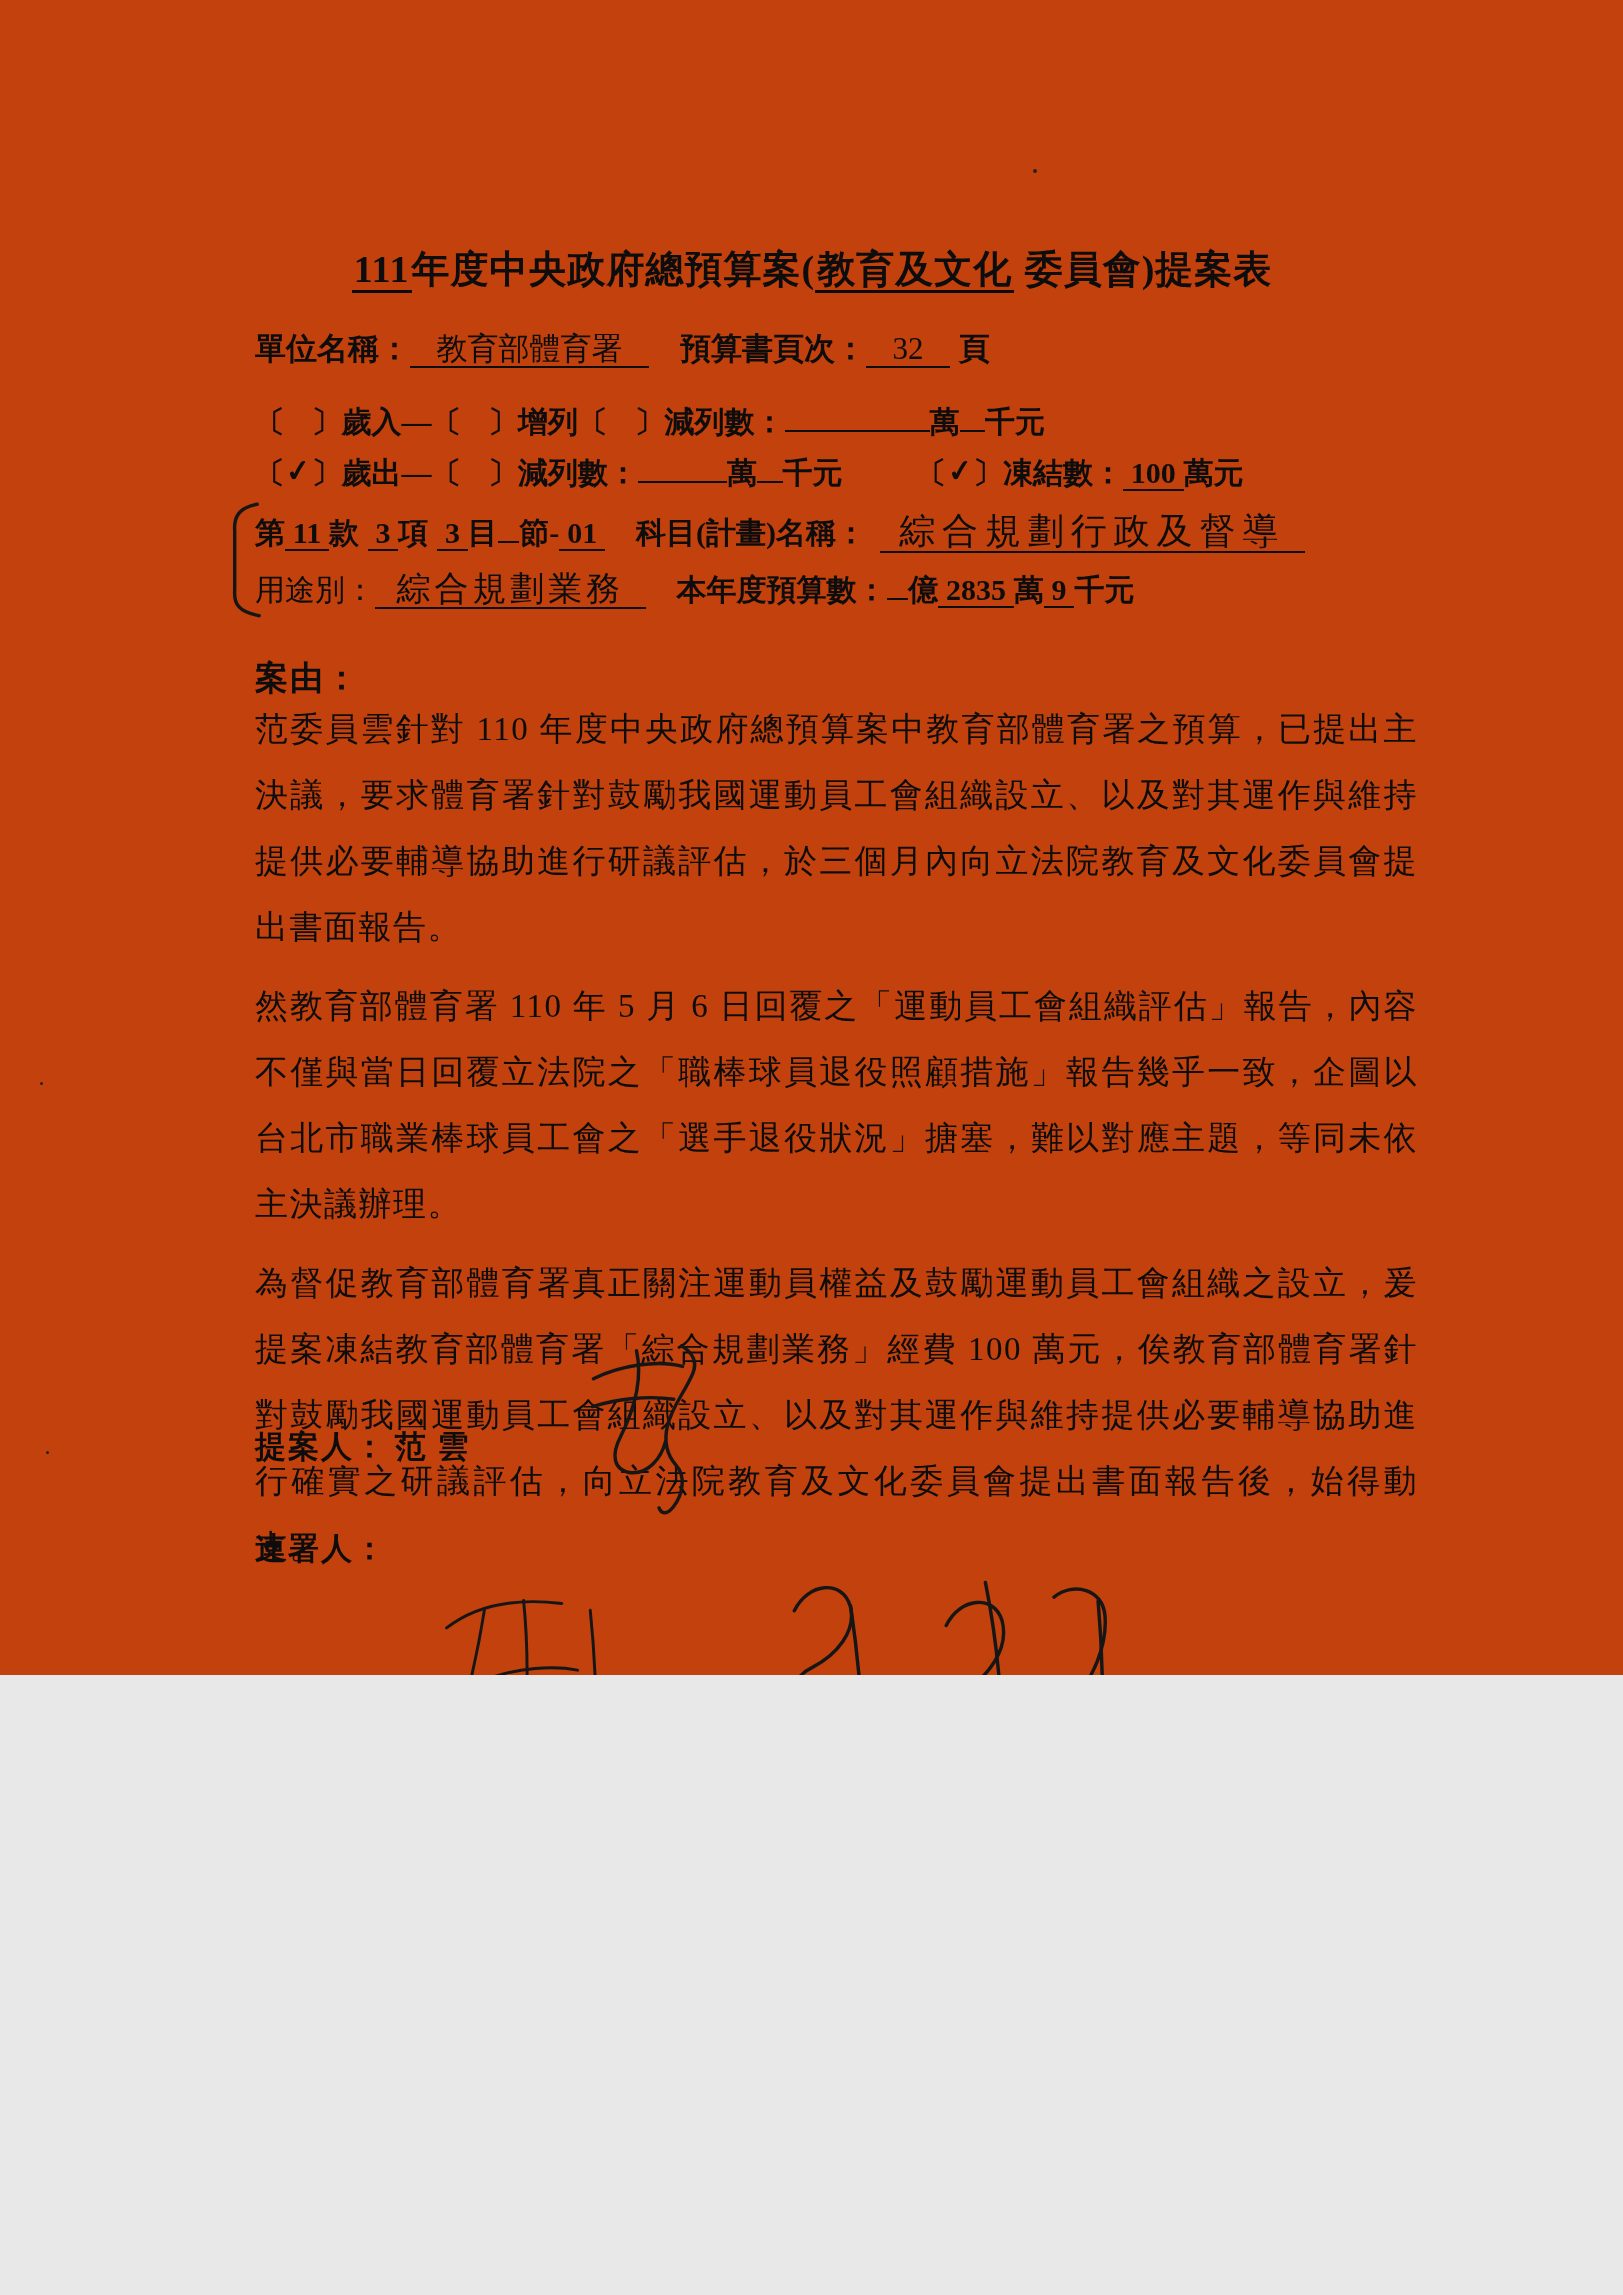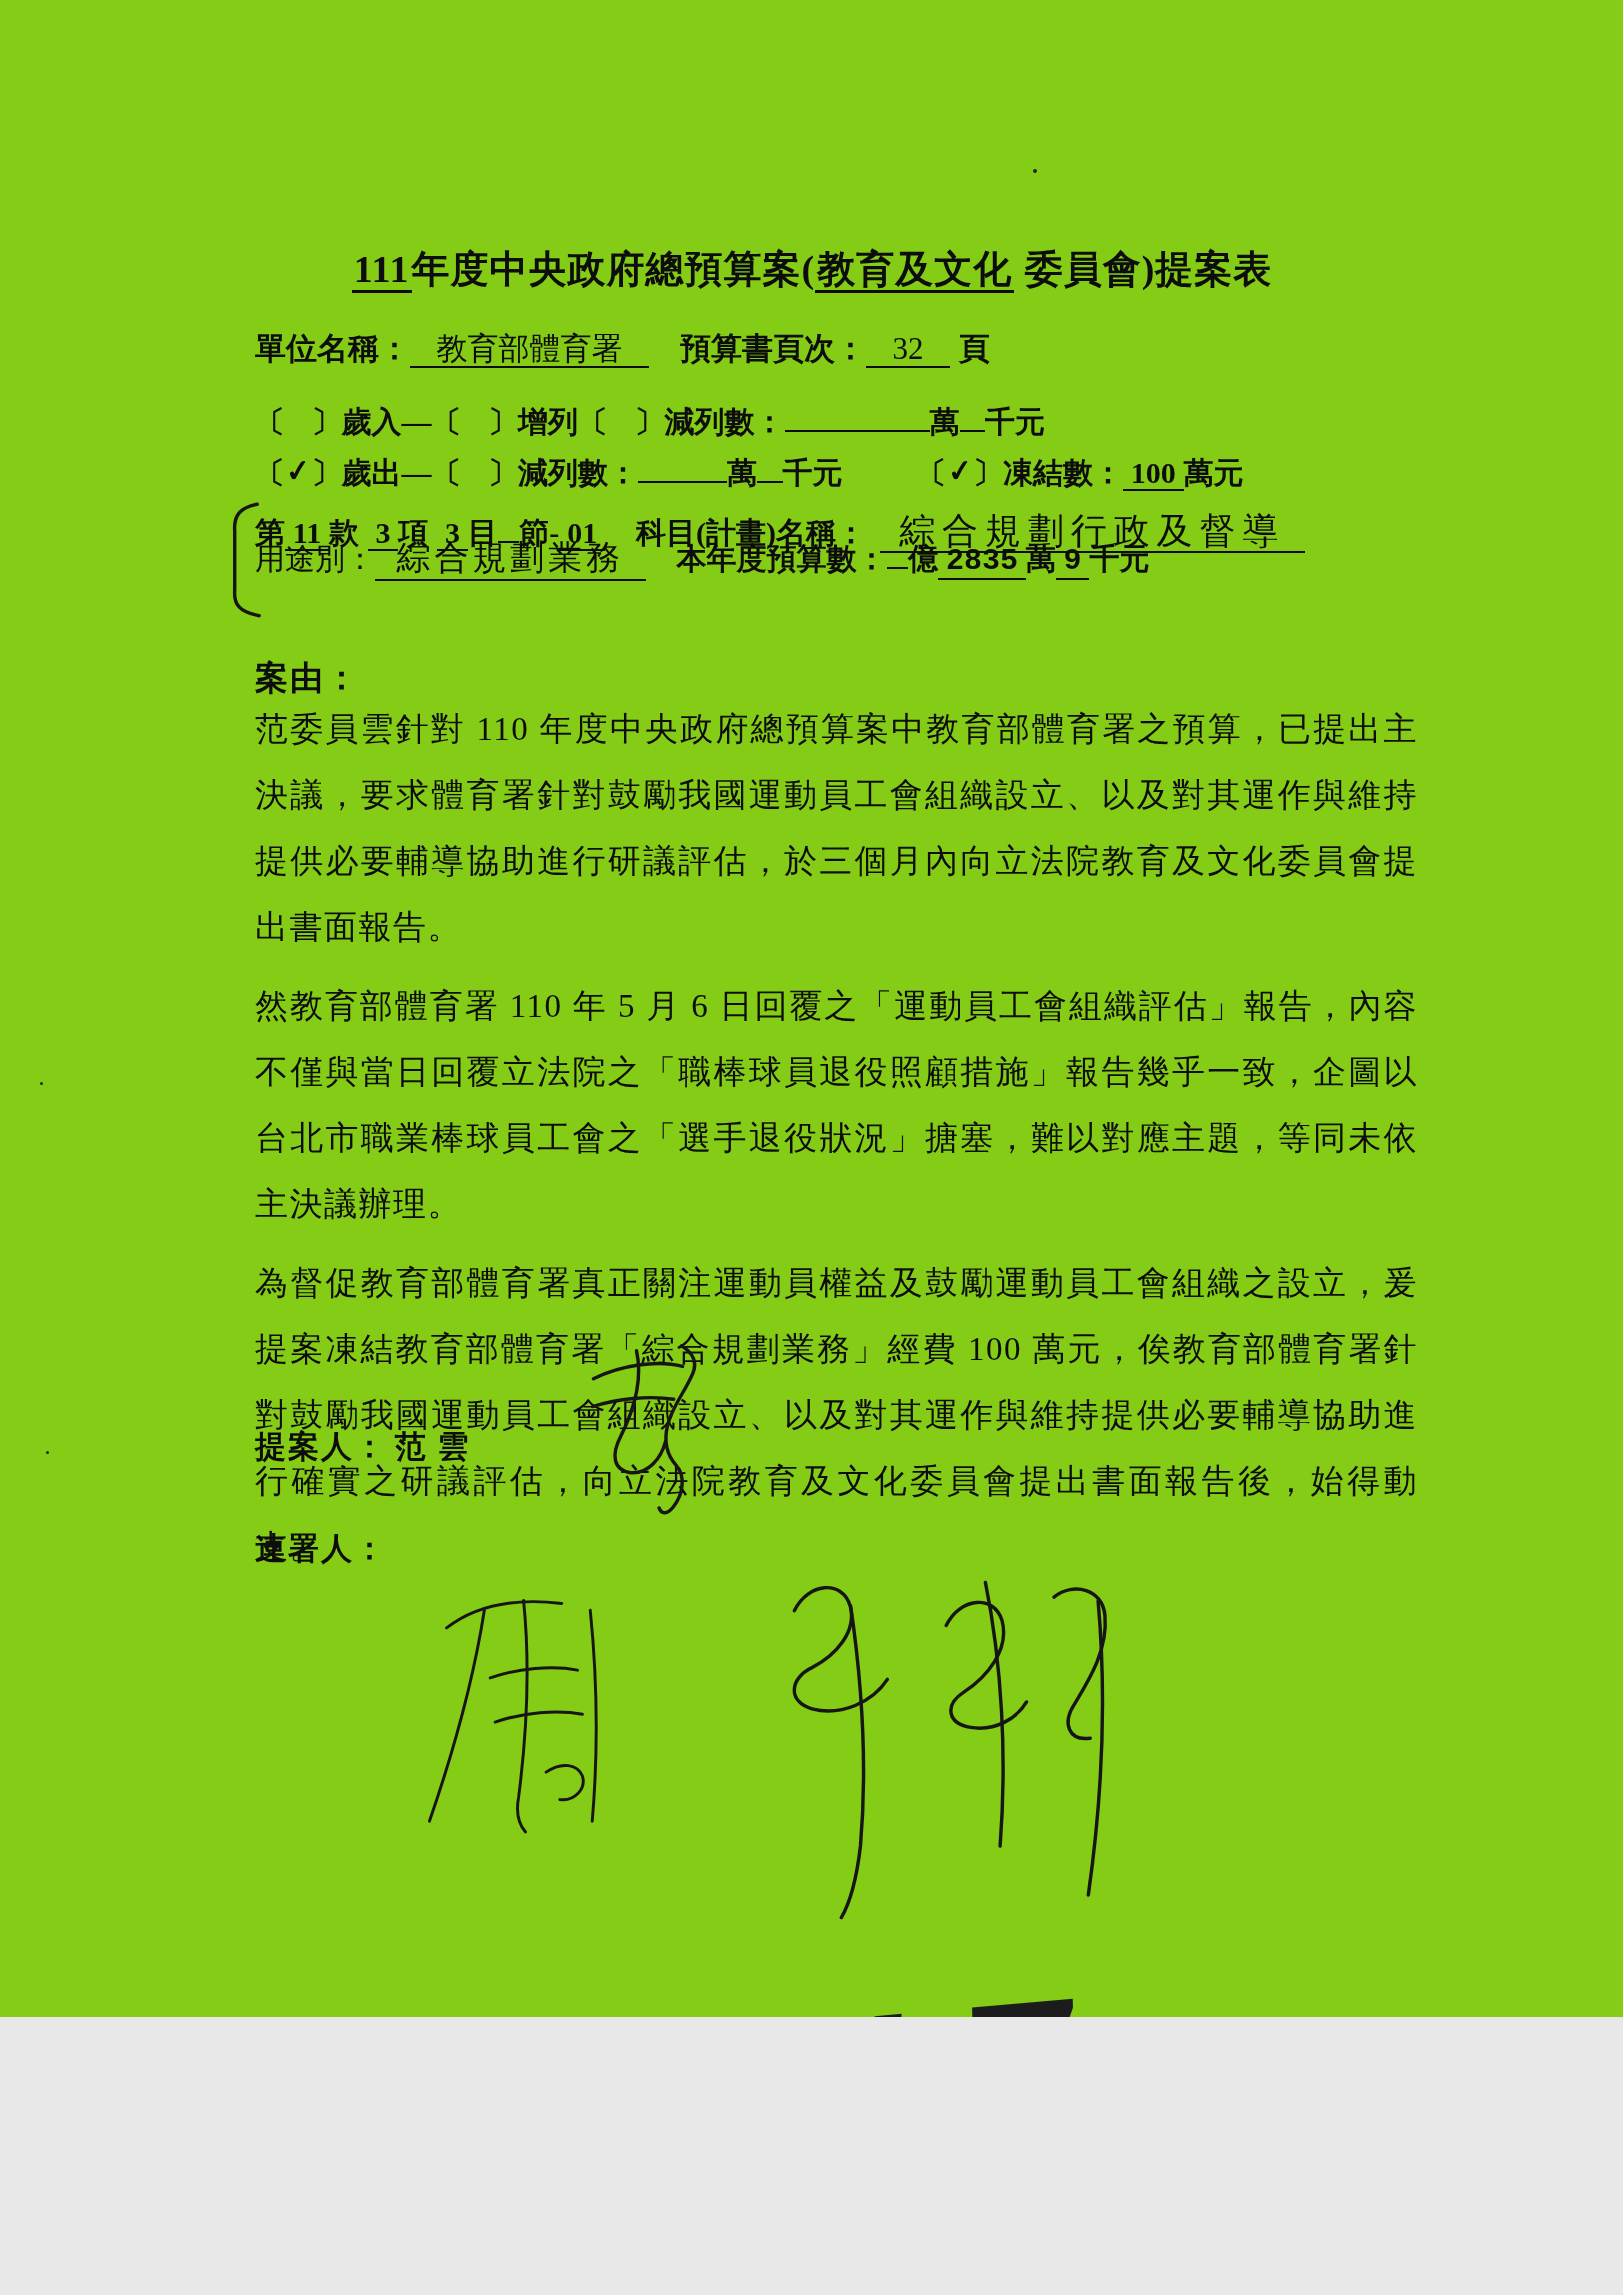--- a/index.html
+++ b/index.html
@@ -1,32 +1,32 @@
 <!DOCTYPE html>
 <html style="font-size:7.8px"><head>
 <meta charset="utf-8">
 <style>
   html,body{margin:0;padding:0;background:#e8e8e8;}
   .page{
-    position:relative;width:1624px;height:2017px;background:#84cc16;
+    position:relative;width:1624px;height:1675px;background:#c2410c;
     color:#0d0d0d;font-family:"Liberation Serif","DejaVu Serif",serif;
     overflow:hidden;
   }
   .abs{position:absolute;white-space:nowrap;}
   .b{font-weight:bold;}
   
   .title{top:244px;left:0;width:1624px;text-align:center;font-size:38px;font-weight:bold;letter-spacing:1px;}
   .title .u{border-bottom:3.9px solid #0d0d0d;padding:0 2px;}
   
   .row{left:255px;font-size:30px;}
   .row-unit{top:328px;font-size:31px;}
   .row-rev{top:402px;}
   .row-exp{top:453px;}
   .row-budget{top:507px;text-align:center;}
-  .row-usage{top:535px;font-family:Liberation Mono, monospace;}
+  .row-usage{top:566px;}
   .val{border-bottom:2.5px solid #0d0d0d;padding:0 26.5px;}
   .vn{border-bottom:2.5px solid #0d0d0d;padding:0 7.8px;font-weight:bold;}
   .blank{display:inline-block;border-bottom:2.5px solid #0d0d0d;height:28.4px;vertical-align:baseline;}
   .bl-xl{width:145px;} .bl-m{width:89px;} .bl-s{width:25.5px;} .bl-xs{width:21.6px;}
   .cb{font-weight:bold;}
   .cb .mark{display:inline-block;width:26.5px;text-align:center;font-weight:bold;transform:rotate(-6deg) translateY(-2px);}
   .m1{margin-left:8.8px;} .m2{margin-left:31px;} .m3{margin-left:74px;}
   .subj{border-bottom:2.5px solid #0d0d0d;padding:0 19.6px;margin-left:13.7px;font-size:36px;letter-spacing:6.9px;font-weight:normal;}
   .uval{border-bottom:2.5px solid #0d0d0d;padding:0 21.6px;font-size:34px;letter-spacing:3.9px;}
   

